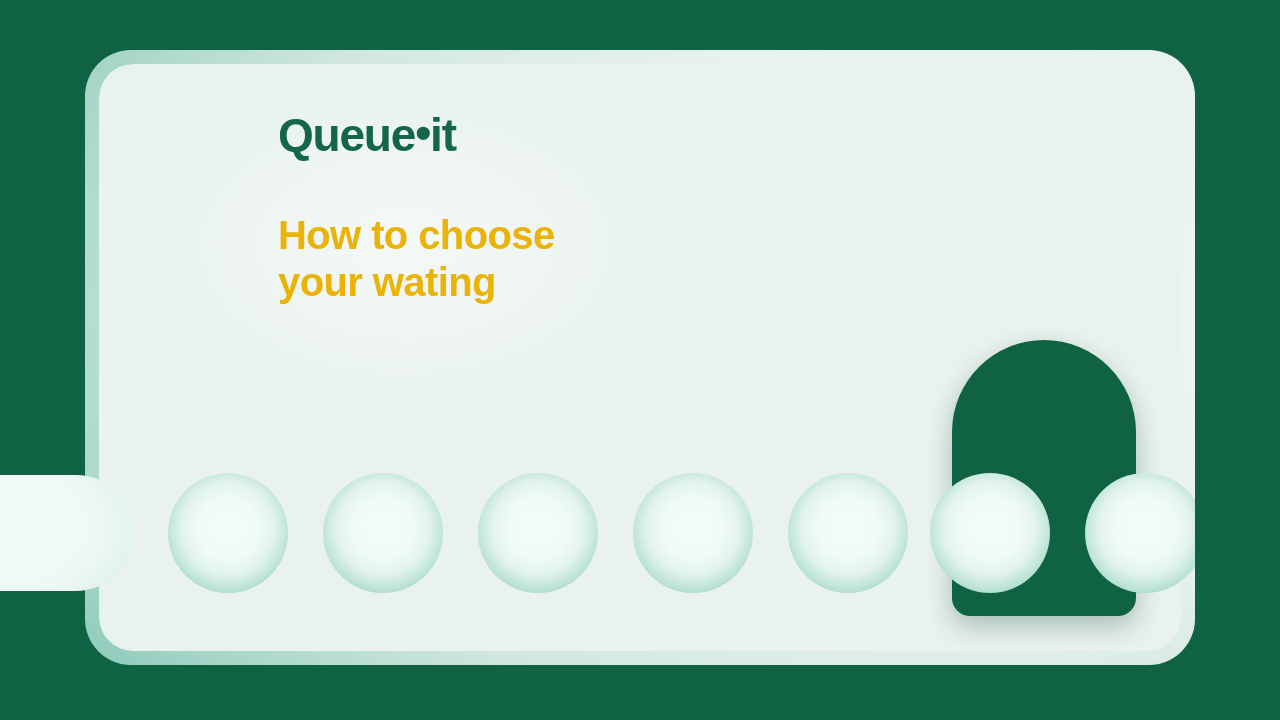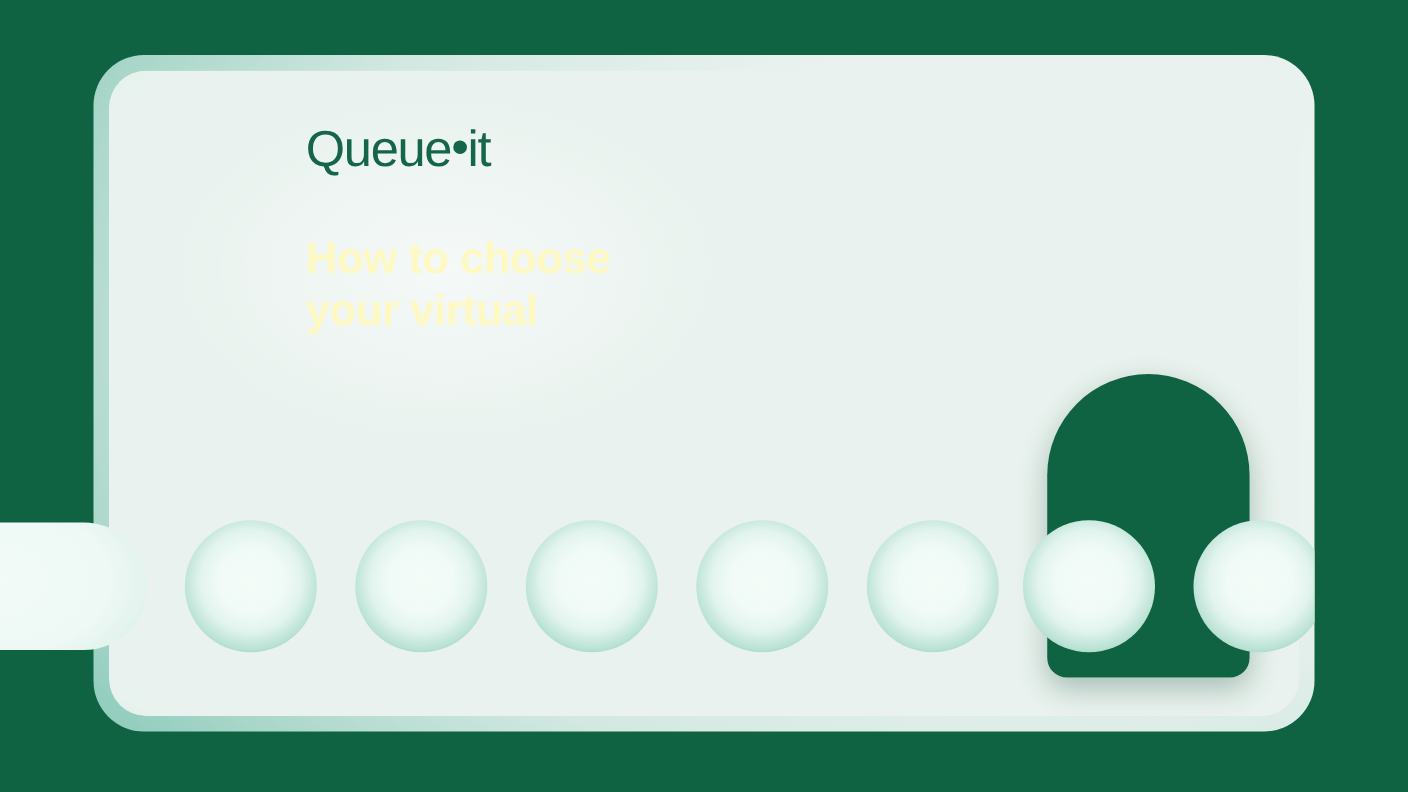--- a/index.html
+++ b/index.html
@@ -70,21 +70,21 @@
         rgba(255,255,255,0.55), rgba(255,255,255,0));
     pointer-events: none;
   }
 
   
   .logo {
     position: absolute;
     left: 278px;
     top: 110px;
     font-size: 46px;
-    font-weight: 400;
+    font-weight: 700;
     letter-spacing: -1.2px;
     color: #14654a;
     line-height: 1;
     white-space: nowrap;
   }
   .logo .dot {
     display: inline-block;
     font-size: 46px;
     vertical-align: 2px;
   }
@@ -92,21 +92,21 @@
   
   .headline {
     position: absolute;
     left: 278px;
     top: 212px;
     width: 480px;
     font-size: 40px;
     font-weight: 700;
     line-height: 1.18;
     letter-spacing: -0.6px;
-    color: #fef9c3;
+    color: #eab308;
   }
   .headline .line { display: block; }
 
   
   .queue-layer {
     position: absolute;
     left: 0;
     top: 0;
     width: 1280px;
     height: 720px;
@@ -208,16 +208,16 @@
     <div class="dotc c4"></div>
     <div class="dotc c5"></div>
   </div>
 
   <div class="logo">
     <span>Queue</span><span class="dot">•</span><span>it</span>
   </div>
 
   <div class="headline">
     <span class="line">How to choose</span>
-    <span class="line">your virtual</span>
+    <span class="line">your wating</span>
   </div>
 
 </div>
 
 </body></html>

